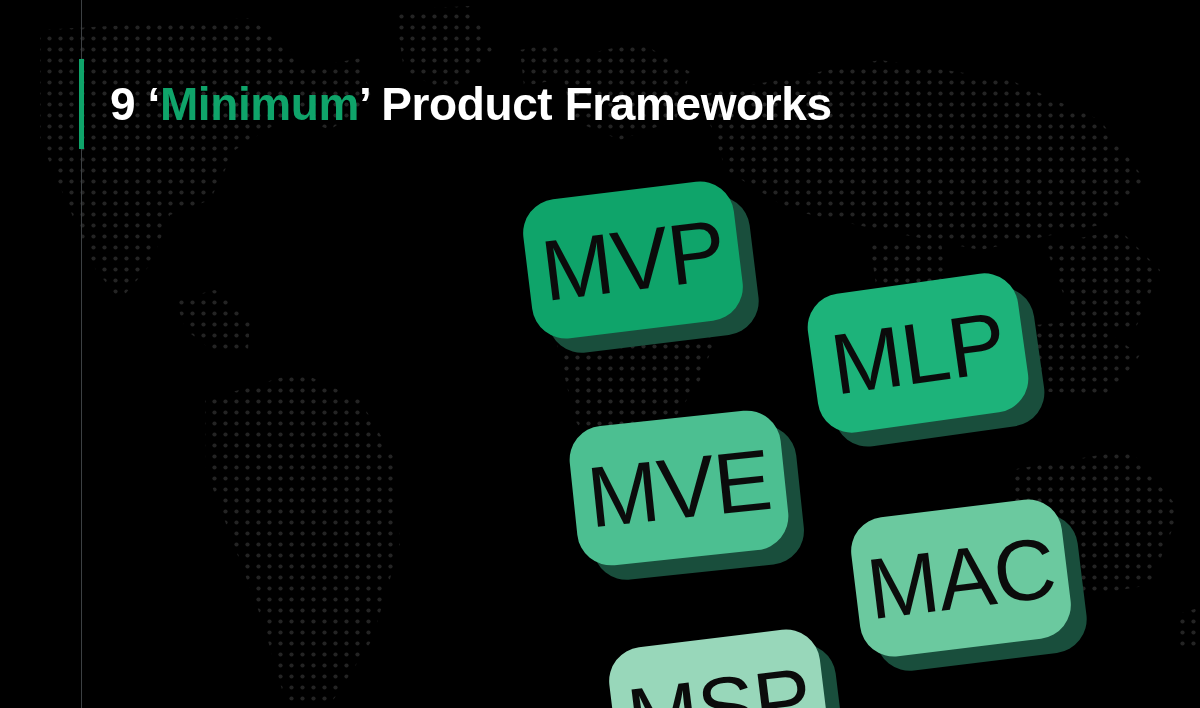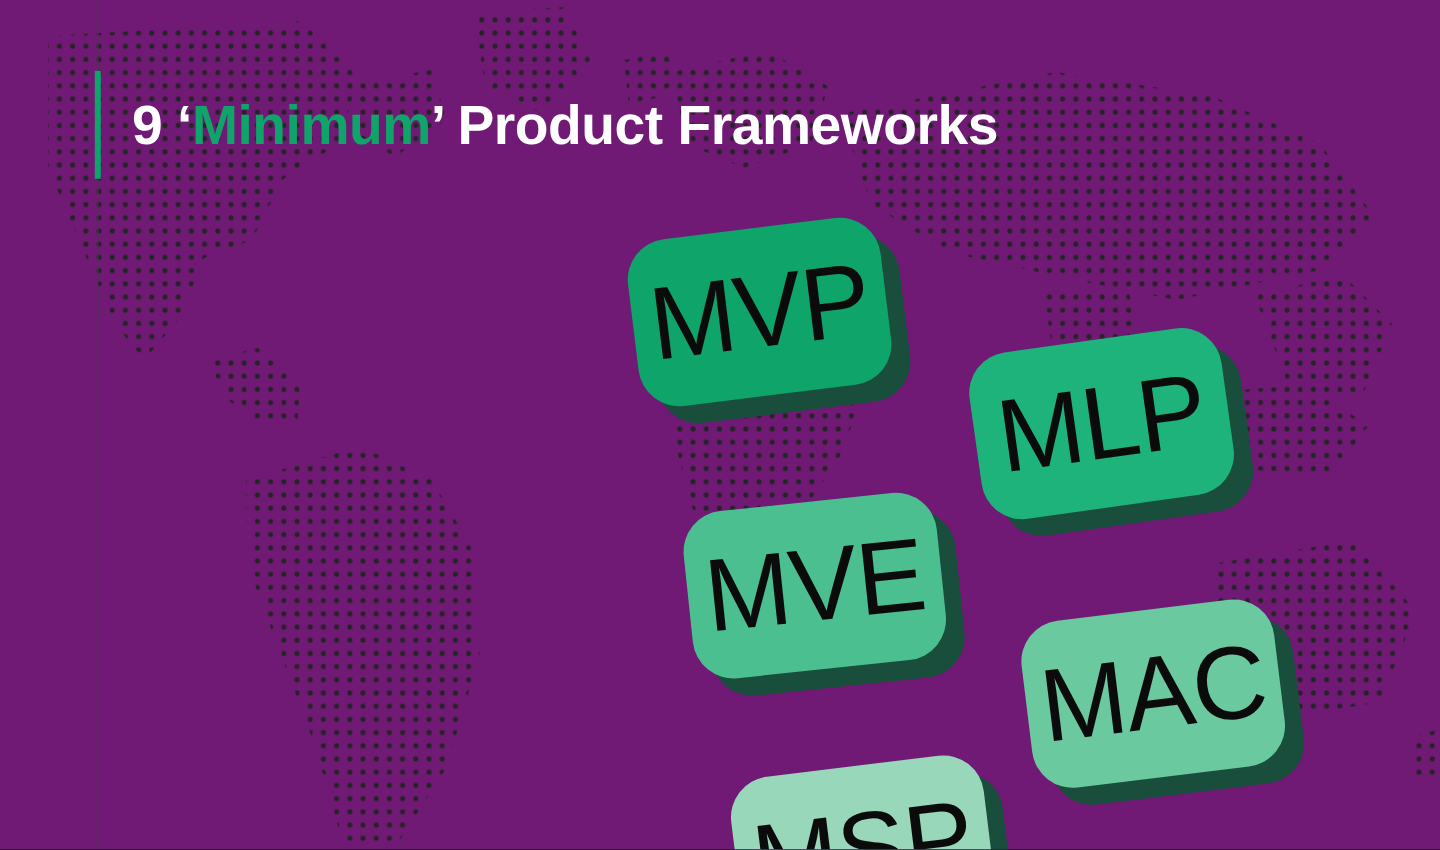--- a/index.html
+++ b/index.html
@@ -106,21 +106,21 @@
   
   #card-mvp { left:527px; top:190px; width:212px; height:140px; transform:rotate(-7deg); }
   #card-mlp { left:812px; top:283px; width:212px; height:140px; transform:rotate(-8deg); }
   #card-mve { left:573px; top:418px; width:212px; height:140px; transform:rotate(-6deg); }
   #card-mac { left:855px; top:508px; width:212px; height:140px; transform:rotate(-7deg); }
   #card-msp { left:613px; top:638px; width:212px; height:140px; transform:rotate(-7deg); }
 </style>
 </head>
 <body>
 
-<div class="stage" style="background: #701a75;">
+<div class="stage" style="background: #000000;">
 
   <div class="dot-map">
     <svg viewBox="0 0 1200 708" xmlns="http://www.w3.org/2000/svg" aria-hidden="true">
       <defs>
         <pattern id="dots" x="0" y="0" width="11" height="11" patternUnits="userSpaceOnUse">
           <circle cx="5.5" cy="5.5" r="2.1" fill="#242424"></circle>
         </pattern>
         <mask id="mapmask">
           <rect x="0" y="0" width="1200" height="708" fill="#000"></rect>
           <g fill="#fff">

